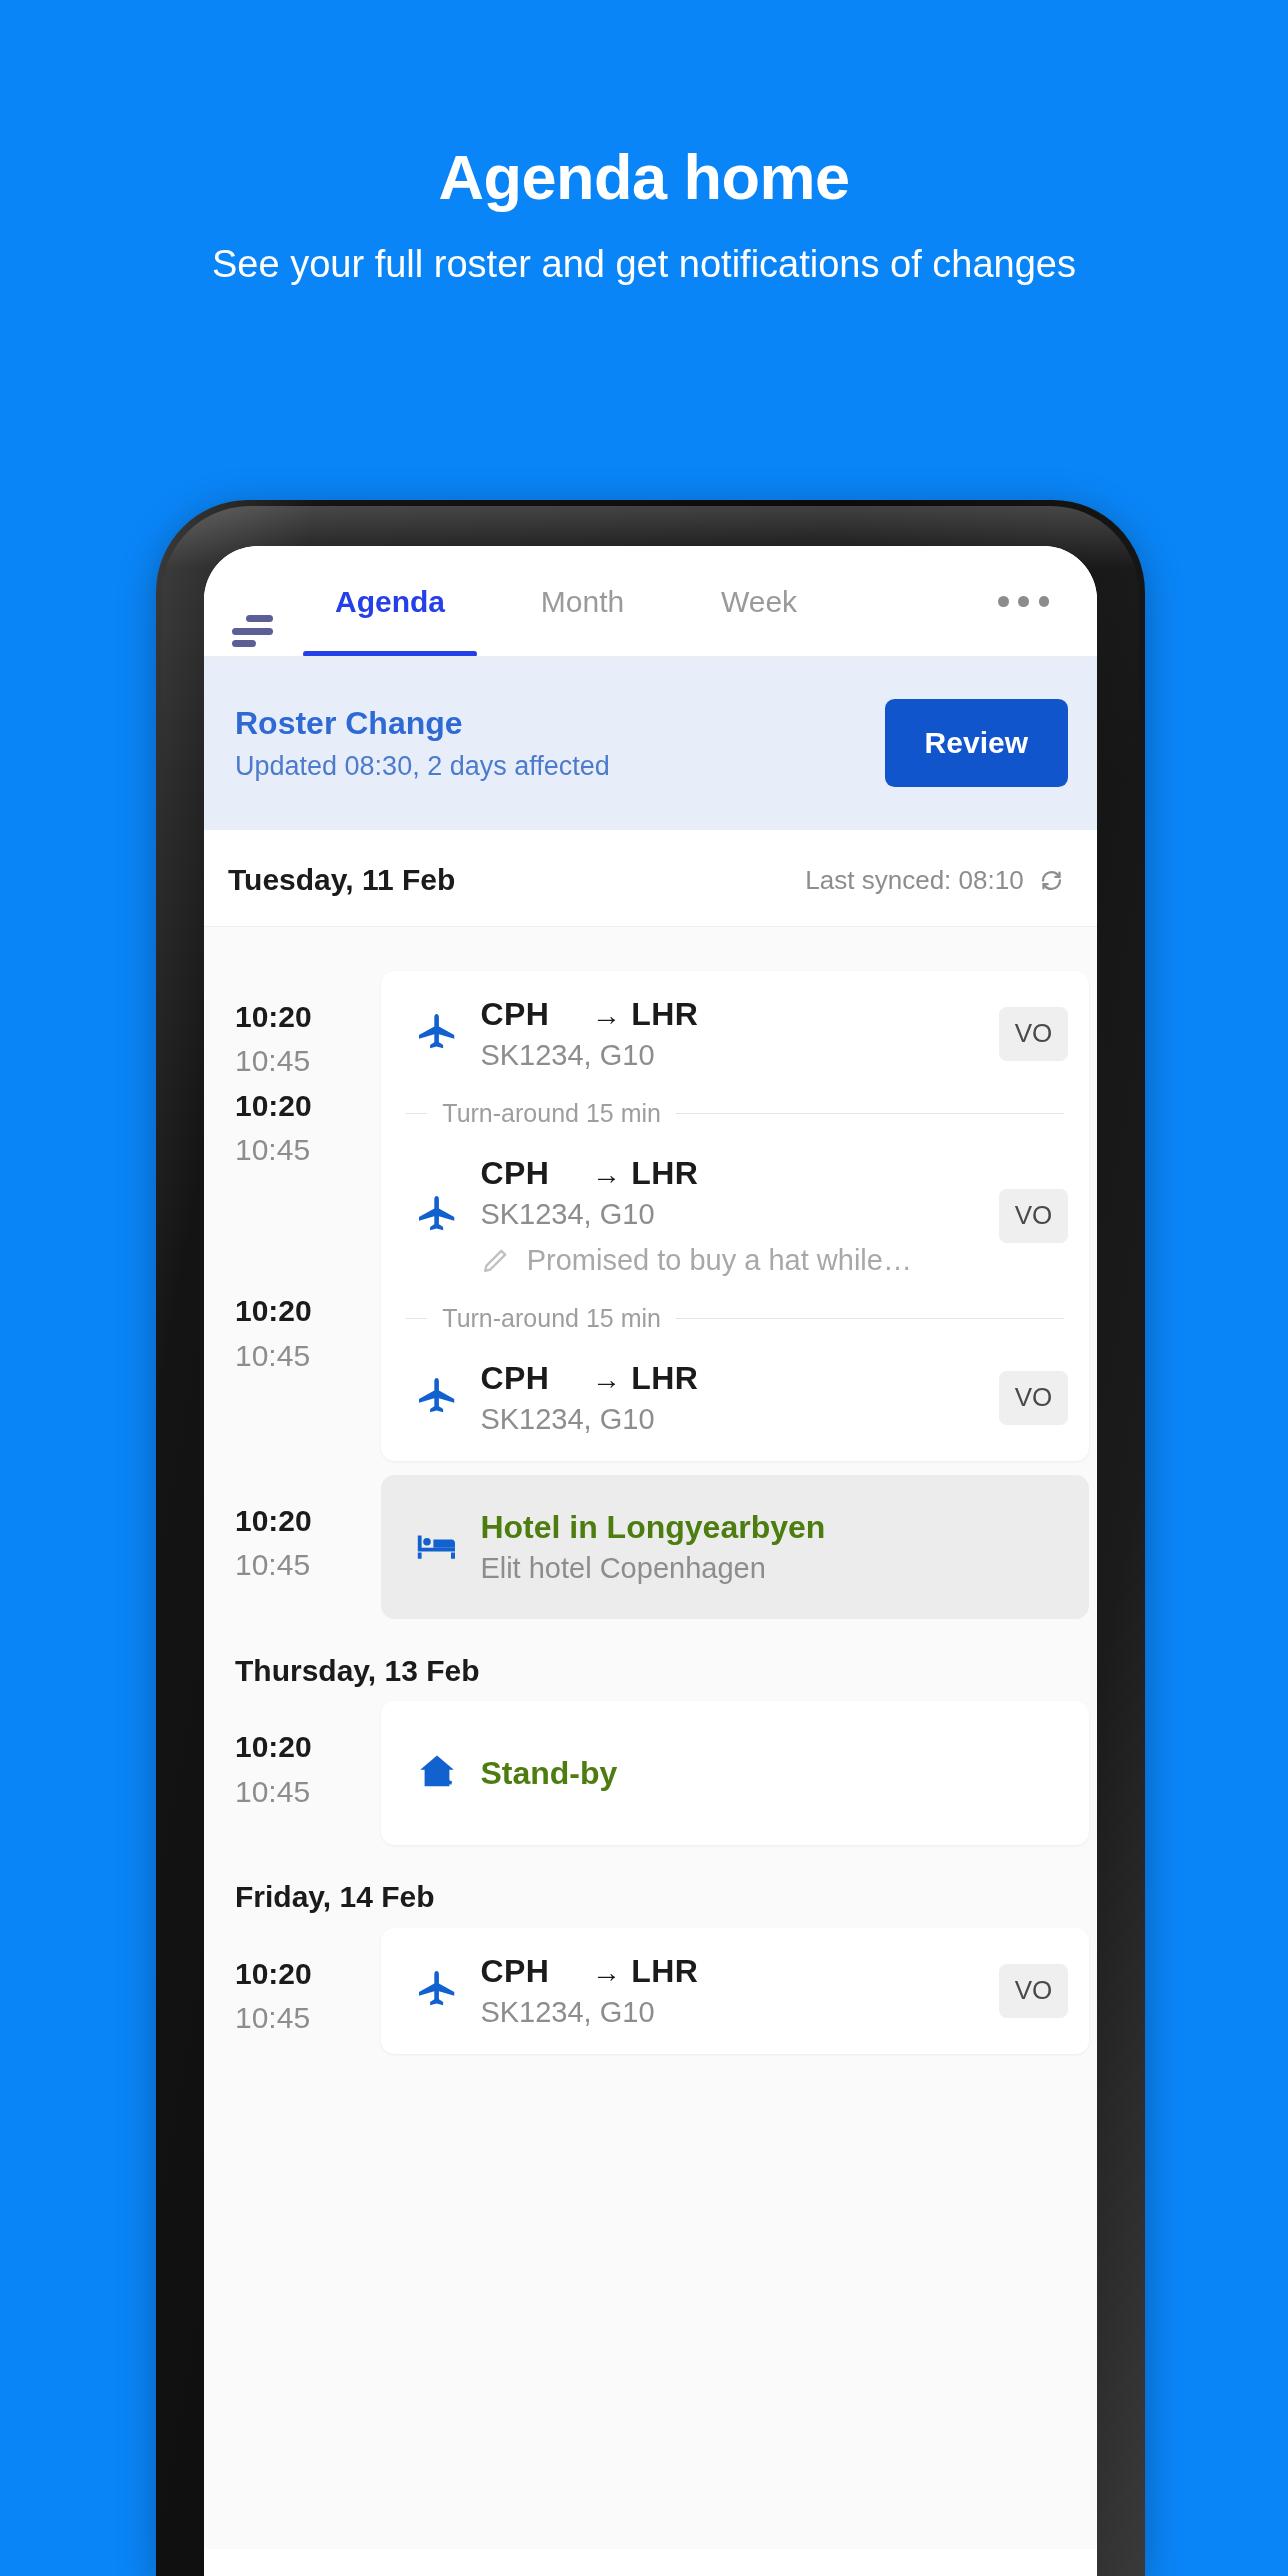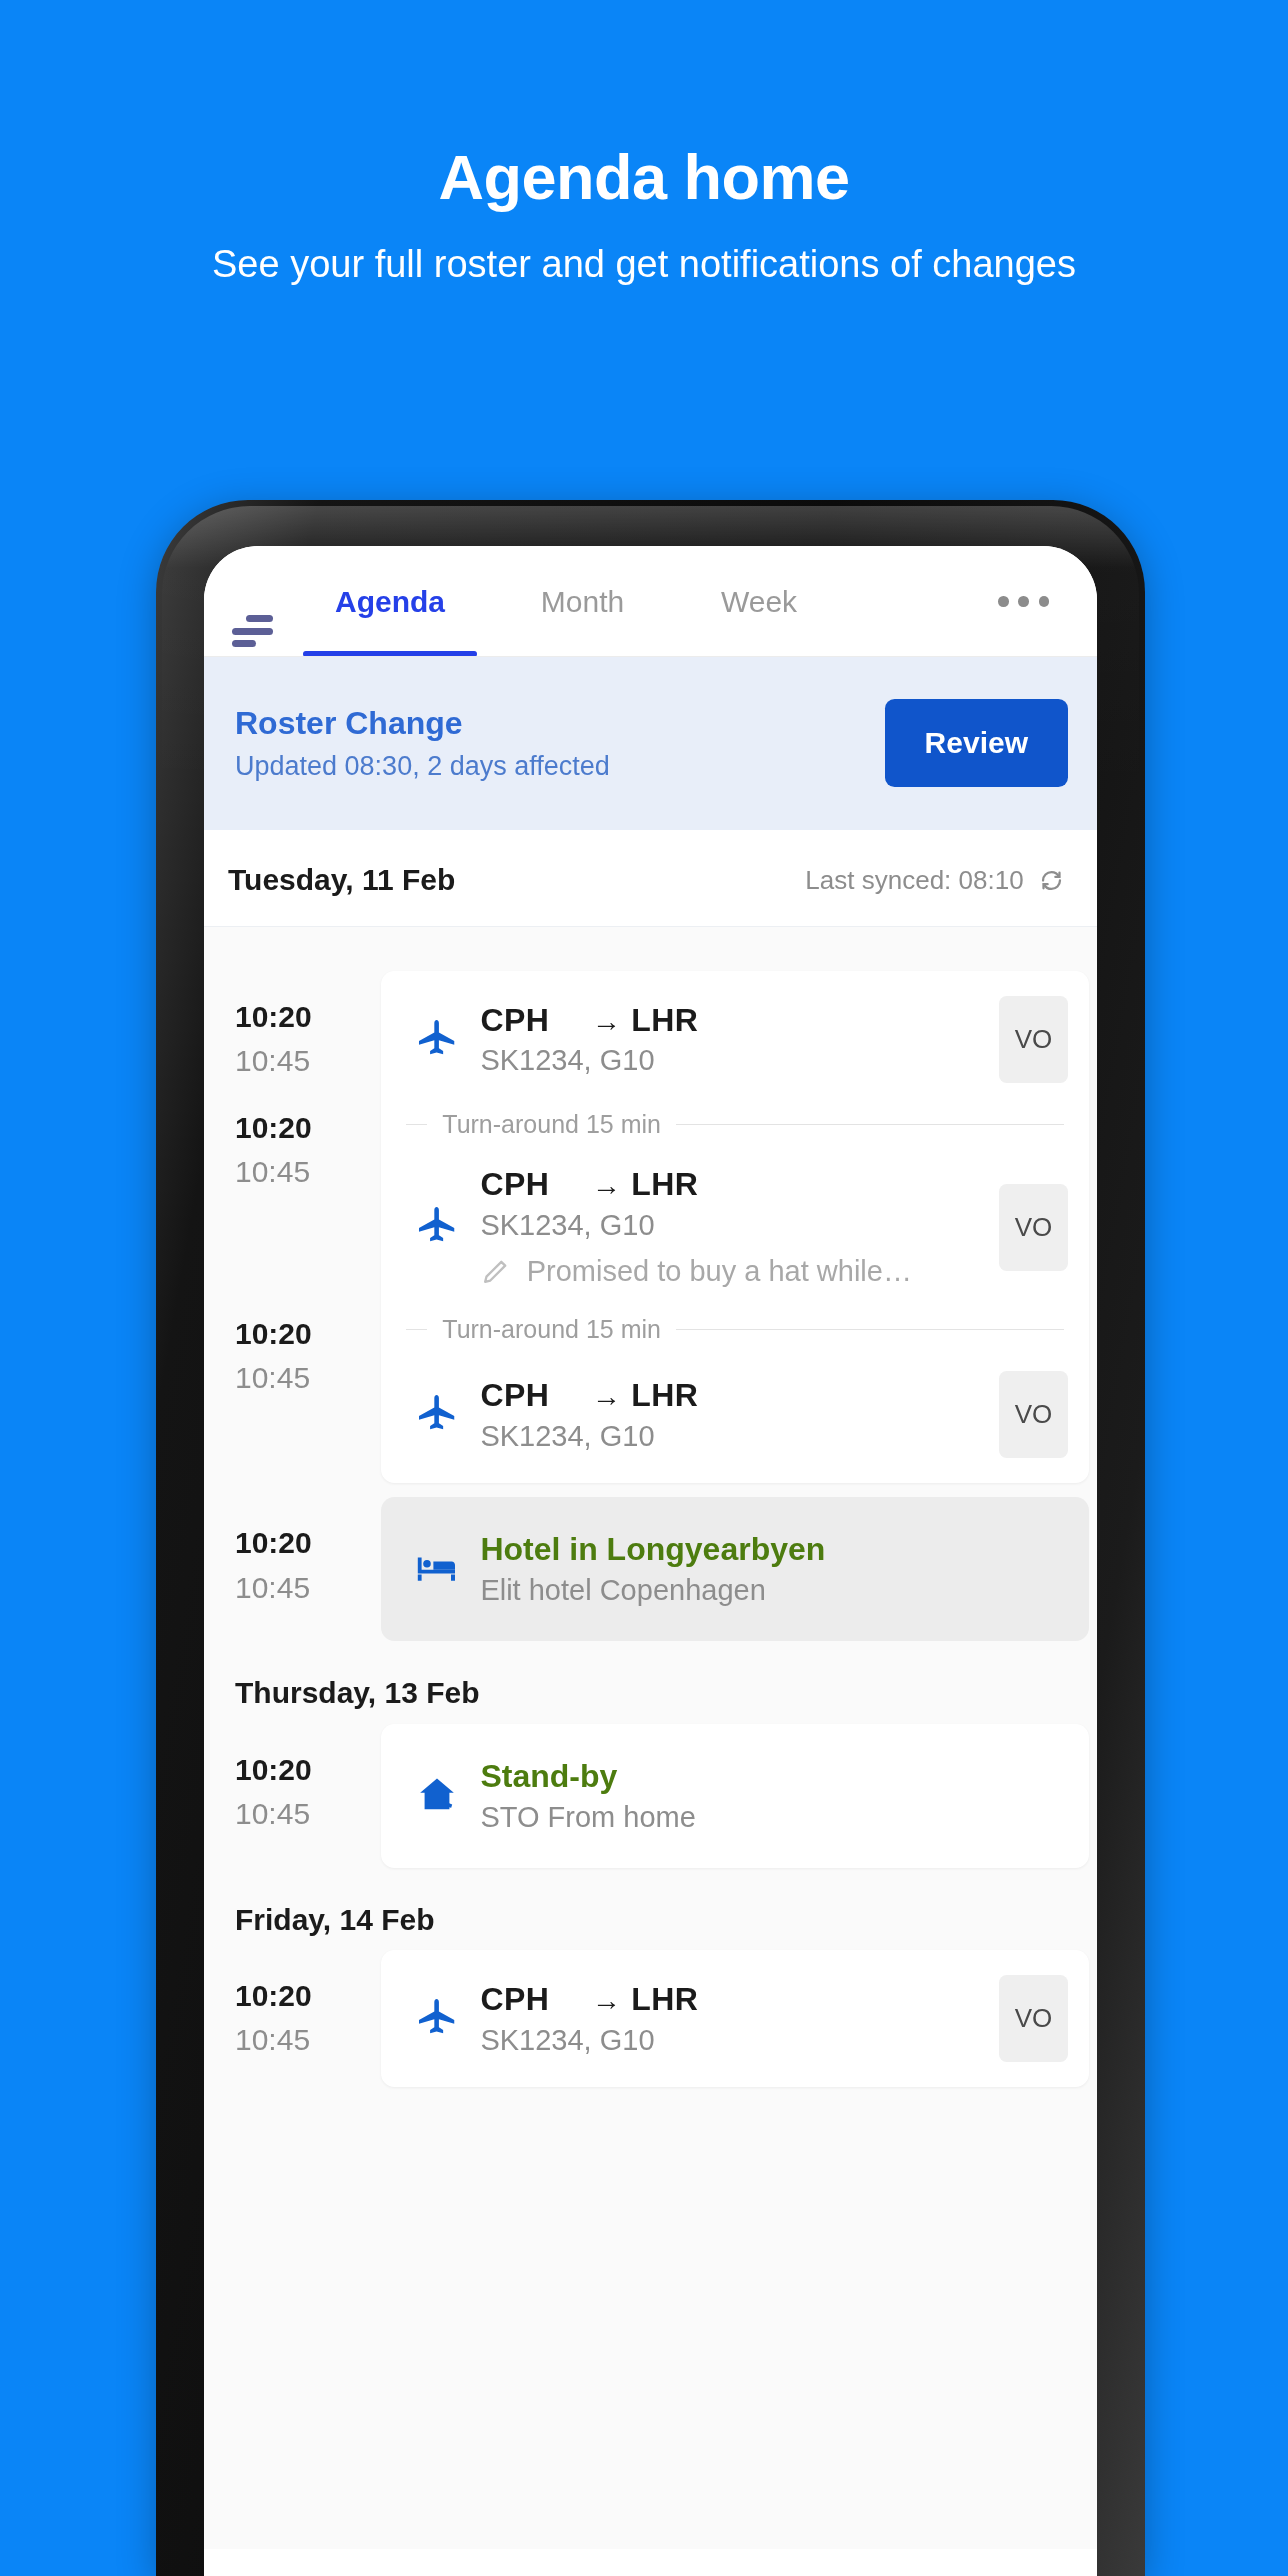--- a/index.html
+++ b/index.html
@@ -289,21 +289,21 @@
     font-weight: 400;
   }
   .event-title {
     font-size: 32px;
     font-weight: 700;
     color: #4d7c0f;
   }
   .badge {
     flex: 0 0 auto;
     width: 69px;
-    height: 87px;
+    height: 54px;
     background: #efefef;
     border-radius: 7.7px;
     display: flex;
     align-items: center;
     justify-content: center;
     font-size: 26px;
     color: #4a4a4a;
     font-weight: 400;
     margin-left: 15.3px;
   }
@@ -551,21 +551,20 @@
         <div class="card-stack">
           <div class="event" style="min-height:144px;">
             <div class="event-icon">
               <svg class="icon-svg" width="48" height="48" viewBox="0 0 24 24" fill="#1161cf">
                 <path d="M12 3.2L3.6 10.4h2.2v8.2h12.4v-8.2h2.2z"></path>
                 <path d="M15.4 14.2c.4 1.8 1.9 3.3 3.7 3.7l.5-1.6-1.5-.7-.8.8c-.6-.4-1.1-.9-1.4-1.5l.8-.8-.7-1.5z" fill="#1161cf"></path>
               </svg>
             </div>
             <div class="event-body">
               <div class="event-title">Stand-by</div>
-              <div class="subline">STO From home</div>
             </div>
           </div>
         </div>
       </div>
 
       <div class="day-section-title" style="">Friday, 14 Feb</div>
 
       <div class="row">
         <div class="times">
           <div class="t-start">10:20</div>

